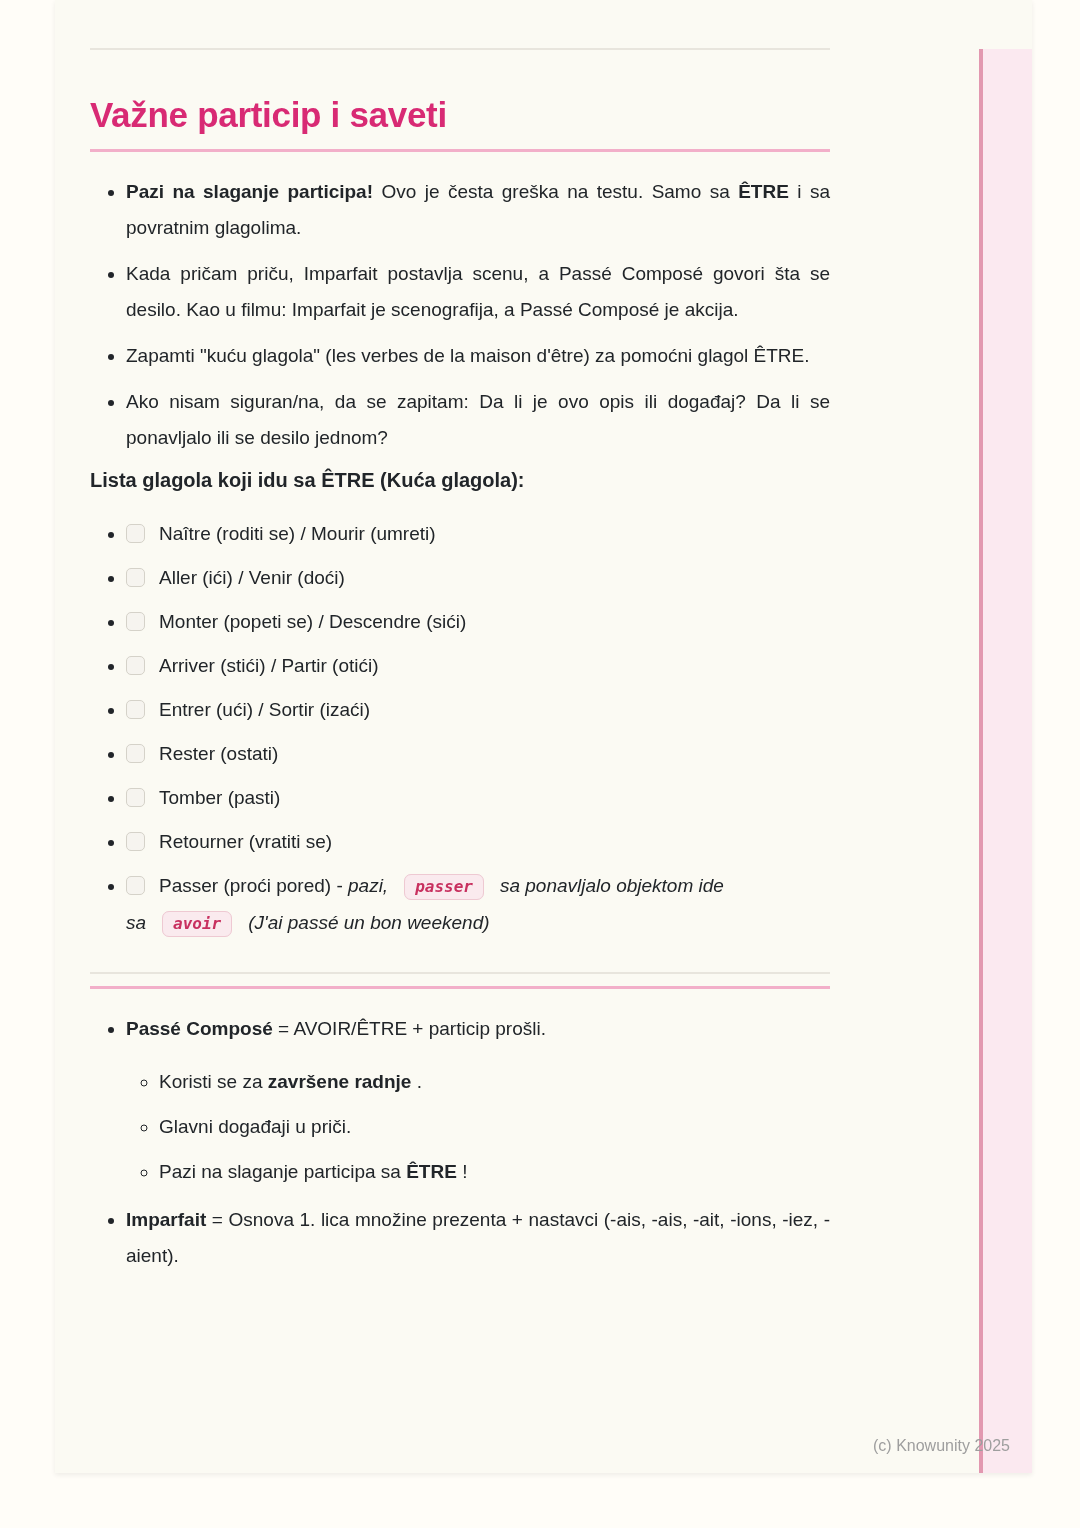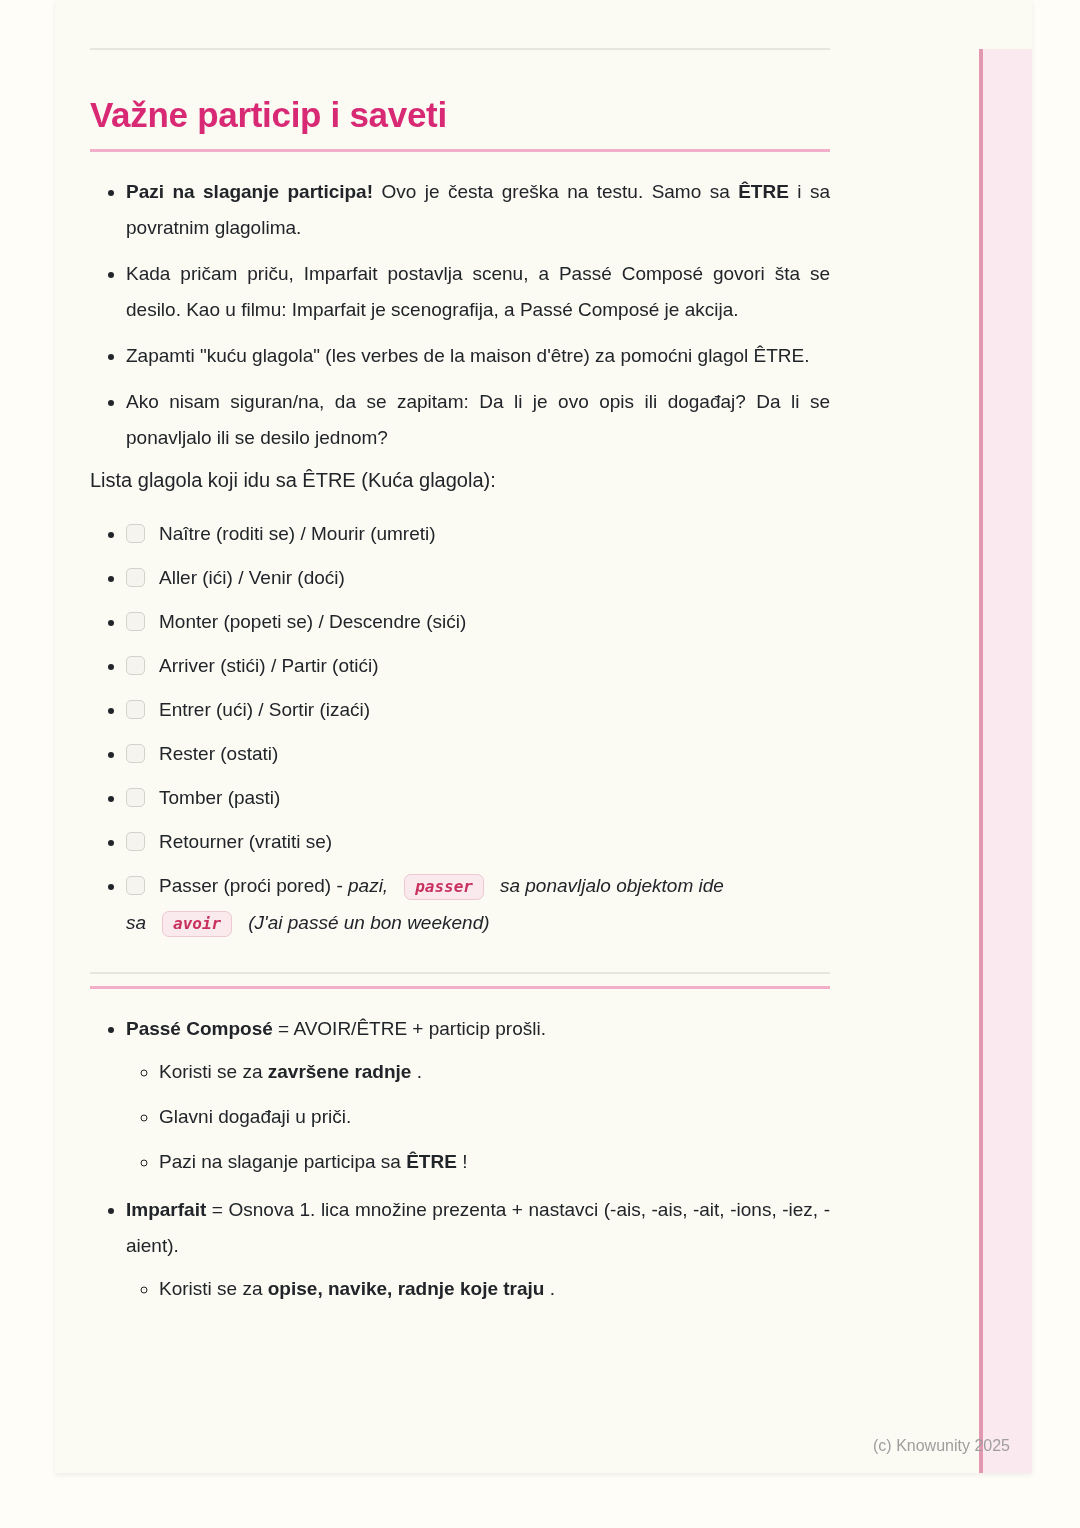--- a/index.html
+++ b/index.html
@@ -36,30 +36,30 @@
   }
   h1{
     font-size:35px; font-weight:700; letter-spacing:-.3px;
     color:var(--accent); line-height:44px; margin-top:93px;
   }
   h1.second{margin-top:44px;}
   .h1-rule{height:3px; background:var(--underline); margin-top:12px;}
   ul{list-style:disc;}
   ul.notes, ul.check, ul.summary{margin-top:22px; padding-left:36px;}
   ul.notes>li{line-height:36px; margin-bottom:10px; text-align:justify;}
-  h3{font-size:20px; font-weight:400; line-height:28px; margin-top:8px;}
+  h3{font-size:20px; font-weight:700; line-height:28px; margin-top:8px;}
   ul.check>li{line-height:36px; margin-bottom:8px;}
   .cb{
     display:inline-block; width:19px; height:19px;
     background:var(--checkbox-bg); border:1.5px solid var(--checkbox-border);
     border-radius:5px; margin-right:14px; vertical-align:-3px;
   }
   hr.div{border:none; border-top:2px solid var(--divider); margin-top:30px;}
   ul.summary>li{line-height:36px; margin-bottom:12px; text-align:justify;}
-  ul.sub{list-style:circle; margin-top:7px; padding-left:33px;}
+  ul.sub{list-style:circle; margin-top:17px; padding-left:33px;}
   ul.sub>li{line-height:36px; margin-bottom:9px; text-align:left;}
   .b{font-weight:700;}
   .i{font-style:italic;}
   .code{
     font-family:"DejaVu Sans Mono", monospace;
     font-style:italic; font-weight:700; font-size:16px;
     color:var(--code-text); background:var(--code-bg);
     border:1.5px solid var(--code-border); border-radius:7px;
     padding:2px 10px 3px; margin:0 16px; white-space:nowrap;
   }
@@ -103,20 +103,18 @@
     <hr class="div">
 
     <div class="h1-rule"></div>
 
     <ul class="summary">
         <li><span class="b">Passé Composé</span> <span> = AVOIR/ÊTRE + particip prošli.</span><ul class="sub">
             <li><span>Koristi se za </span><span class="b">završene radnje</span> <span>.</span></li>
             <li><span>Glavni događaji u priči.</span></li>
             <li><span>Pazi na slaganje participa sa </span><span class="b">ÊTRE</span> <span>!</span></li>
           </ul></li>
-        <li><span class="b">Imparfait</span> <span> = Osnova 1. lica množine prezenta + nastavci (-ais, -ais, -ait, -ions, -iez, -aient).</span><ul class="sub">
-            <li><span>Koristi se za </span><span class="b">opise, navike, radnje koje traju</span> <span>.</span></li>
-          </ul></li>
+        <li><span class="b">Imparfait</span> <span> = Osnova 1. lica množine prezenta + nastavci (-ais, -ais, -ait, -ions, -iez, -aient).</span></li>
       </ul>
   </div>
 </div>
 
 <div class="watermark">(c) Knowunity 2025</div>
 
 </body></html>

